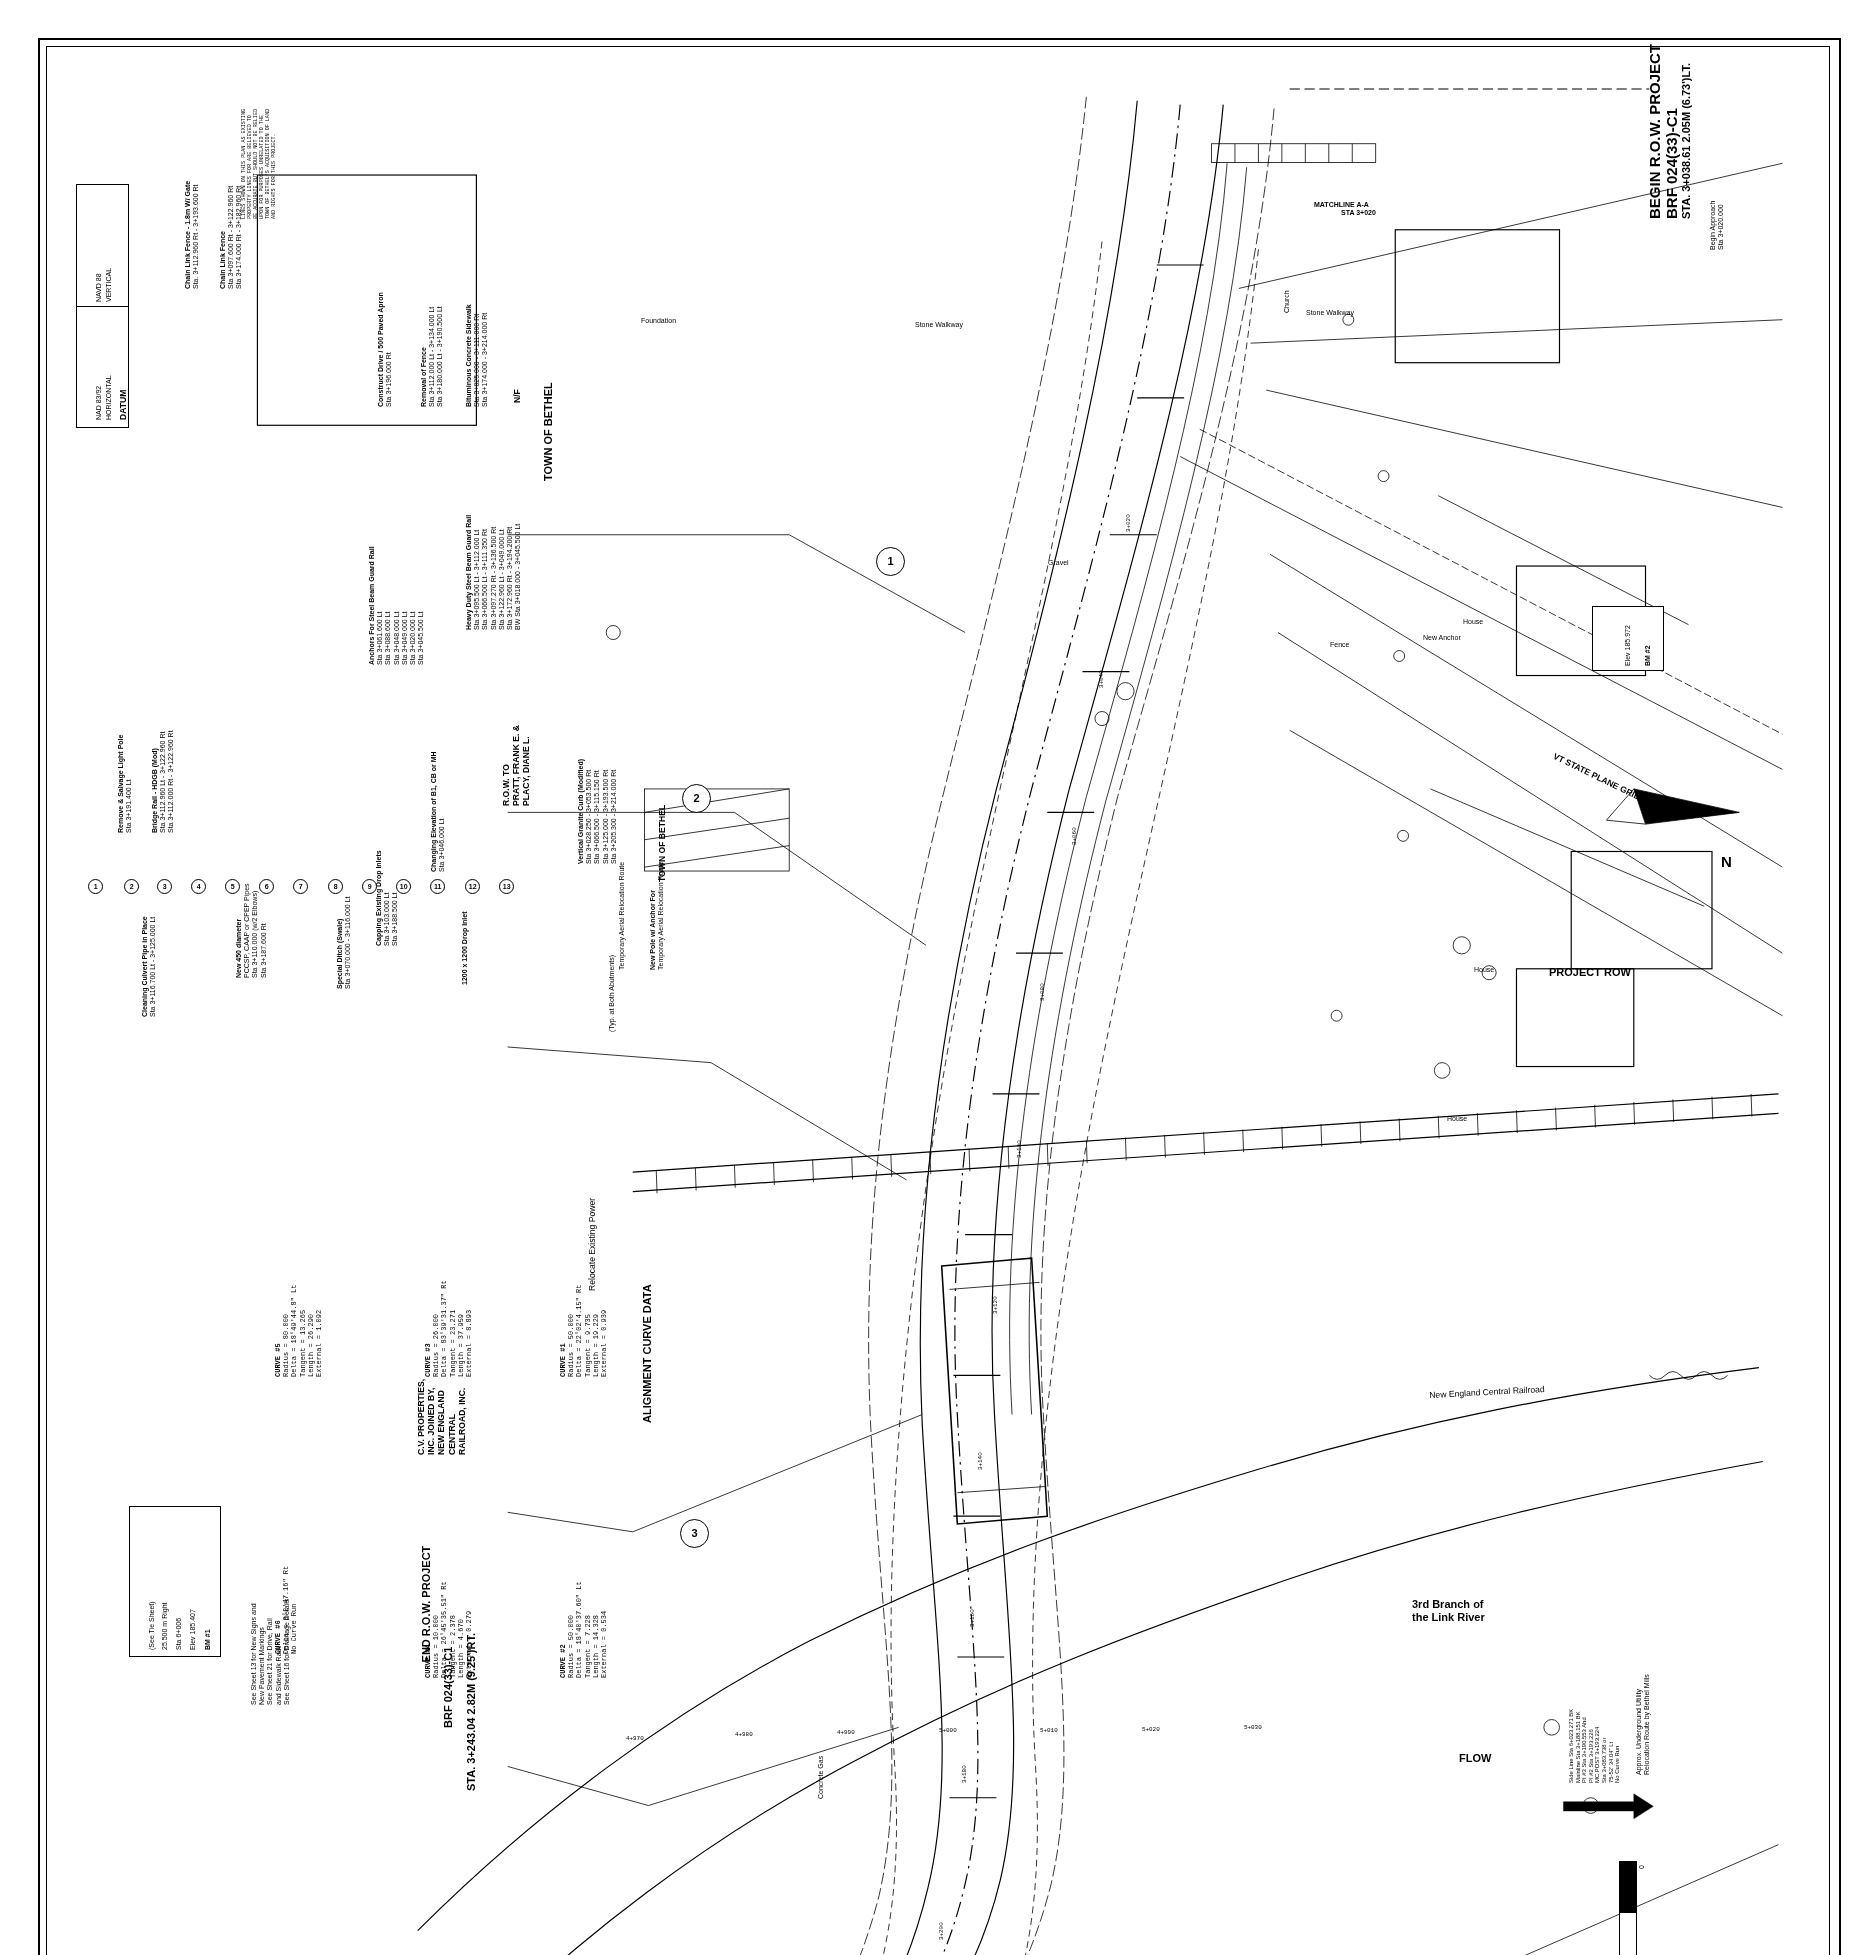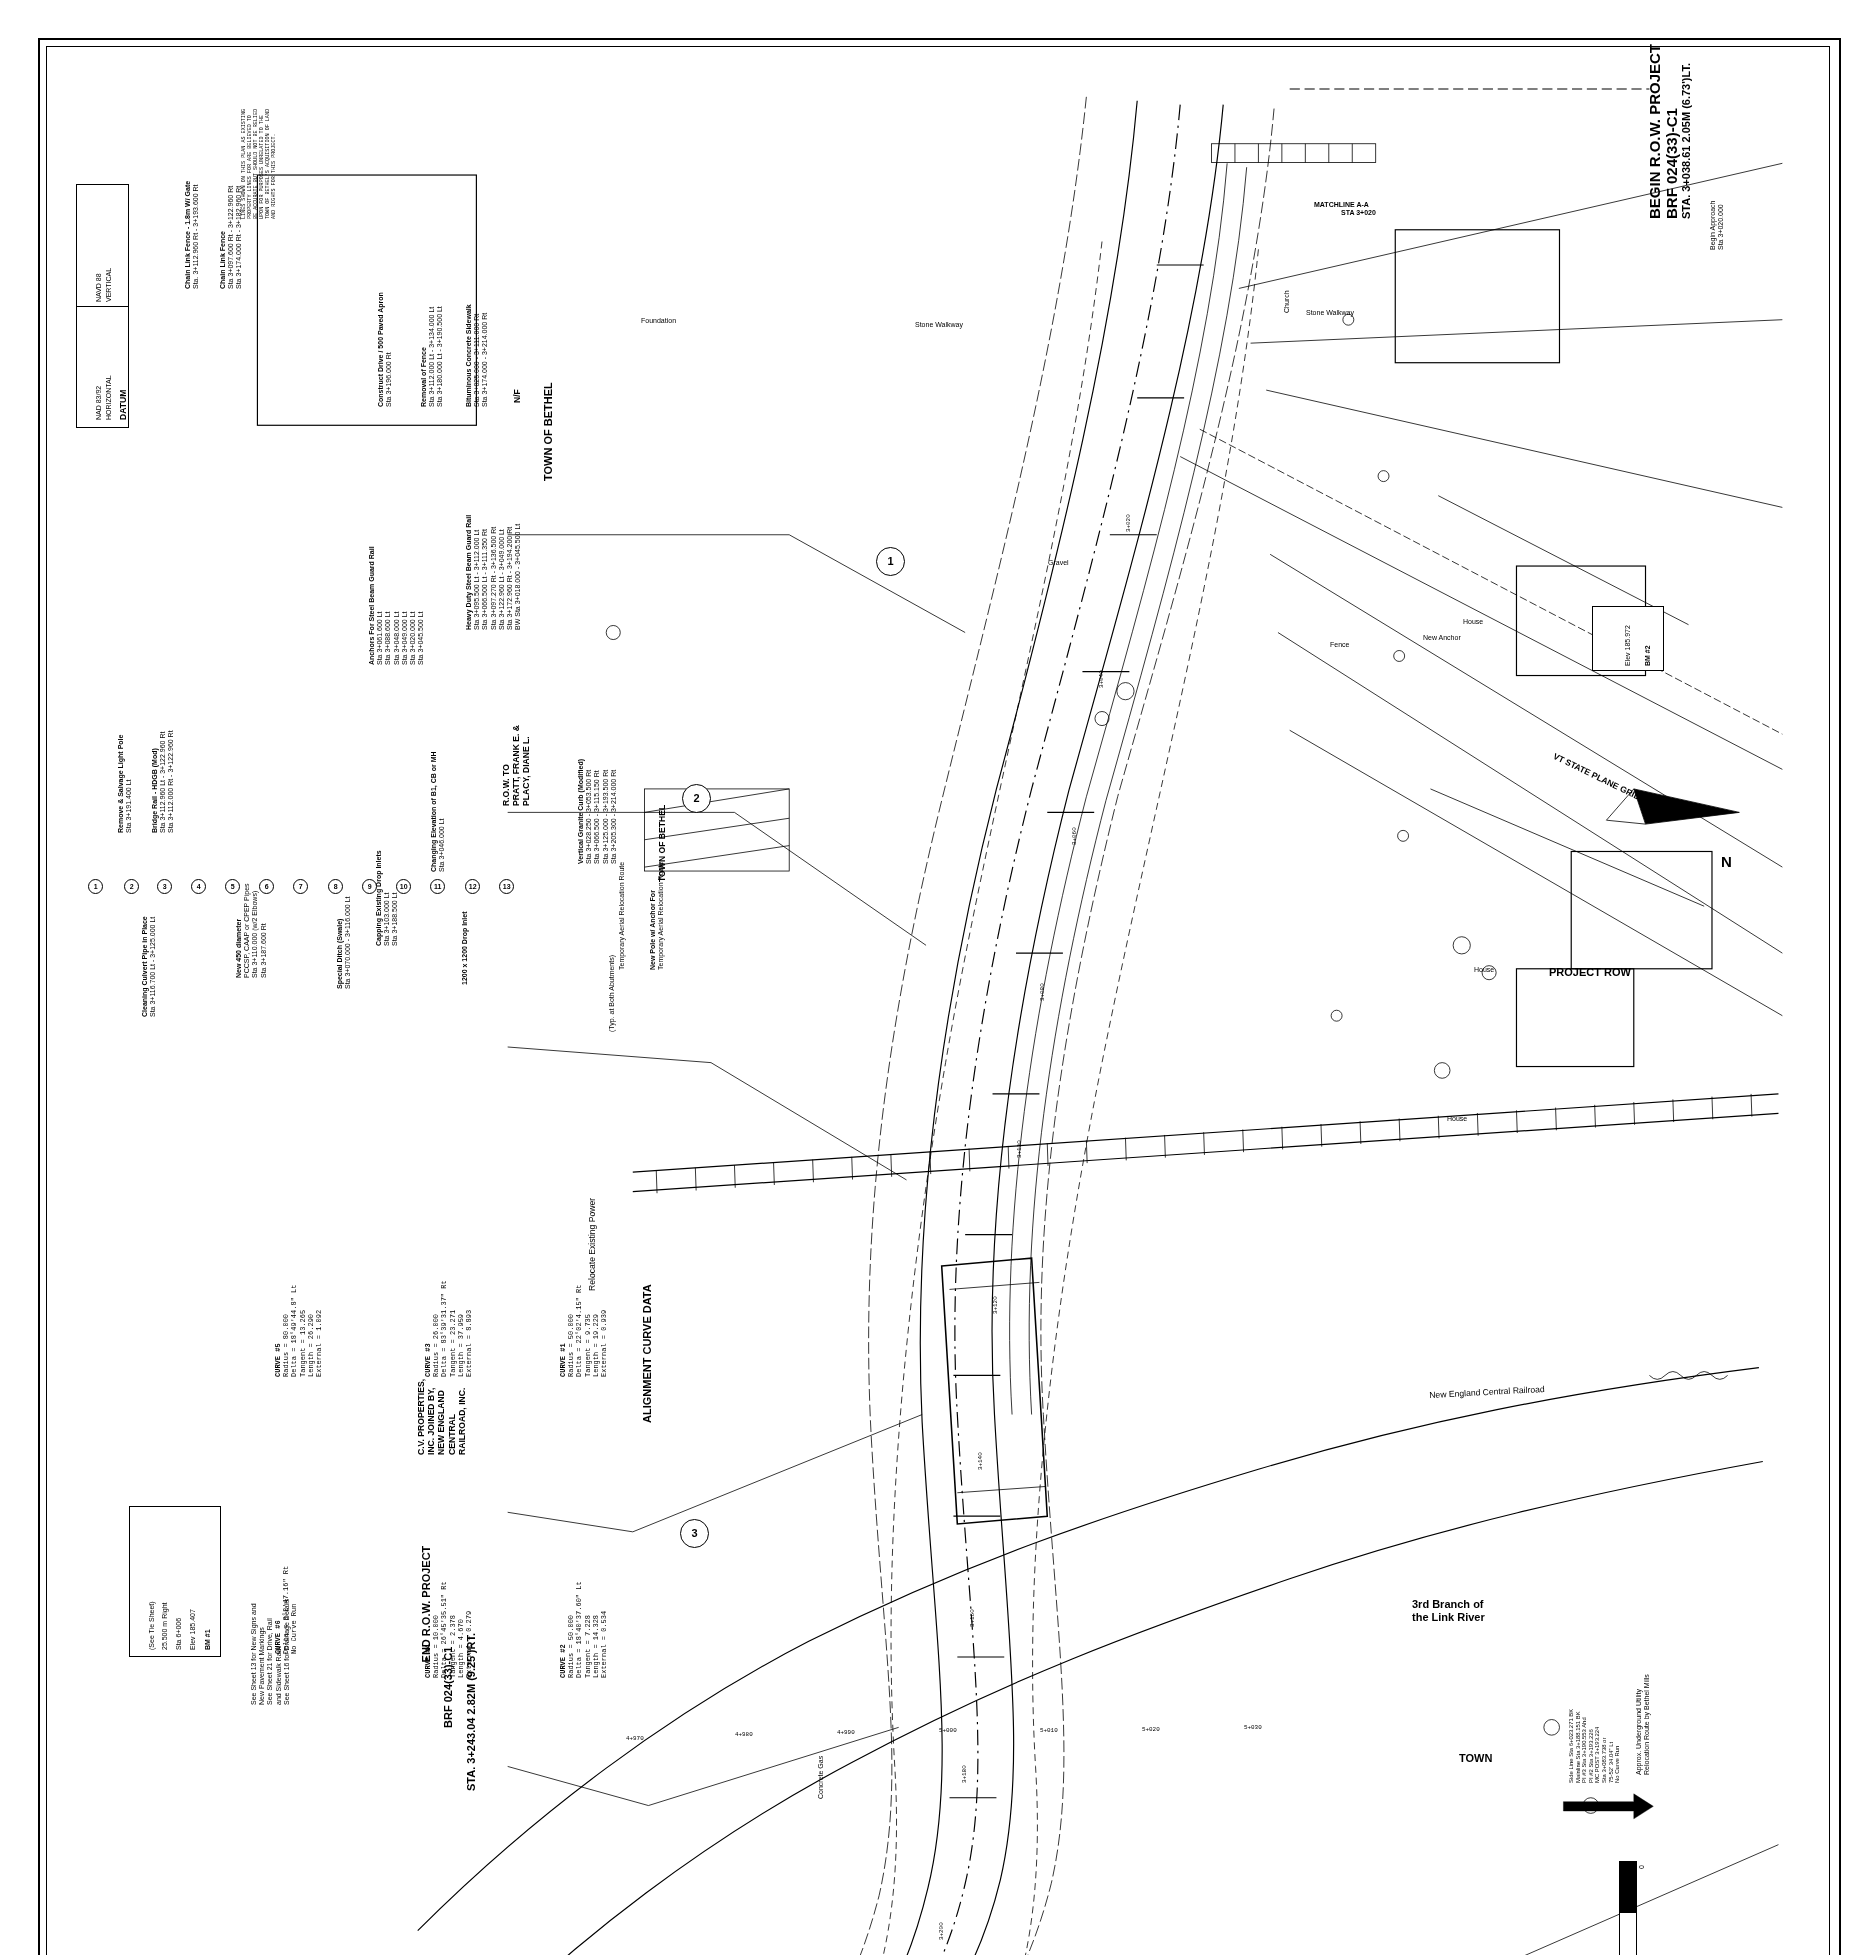--- a/index.html
+++ b/index.html
@@ -549,21 +549,21 @@
     <div class="r90 lg b">BRF 024(33)-C1</div>
   </div>
   <div class="blk" style="left:465px;top:1791px;">
     <div class="r90 lg b">STA. 3+243.04 2.82M (9.25')RT.</div>
   </div>
 
   <div class="blk" style="left:1412px;top:1598px;">
     <div class="lg b">3rd Branch of</div>
     <div class="lg b">the Link River</div>
   </div>
-  <div class="blk lg b" style="left:1459px;top:1752px;">TOWN</div>
+  <div class="blk lg b" style="left:1459px;top:1752px;">FLOW</div>
 
   <div class="blk" style="left:250px;top:1705px;">
     <div class="r90 sm">
       <div>See Sheet 13 for New Signs and</div>
       <div>New Pavement Markings</div>
       <div>See Sheet 21 for Drive, Rail</div>
       <div>and Sidewalk Radii</div>
       <div>See Sheet 16 for Drainage Details</div>
     </div>
   </div>

